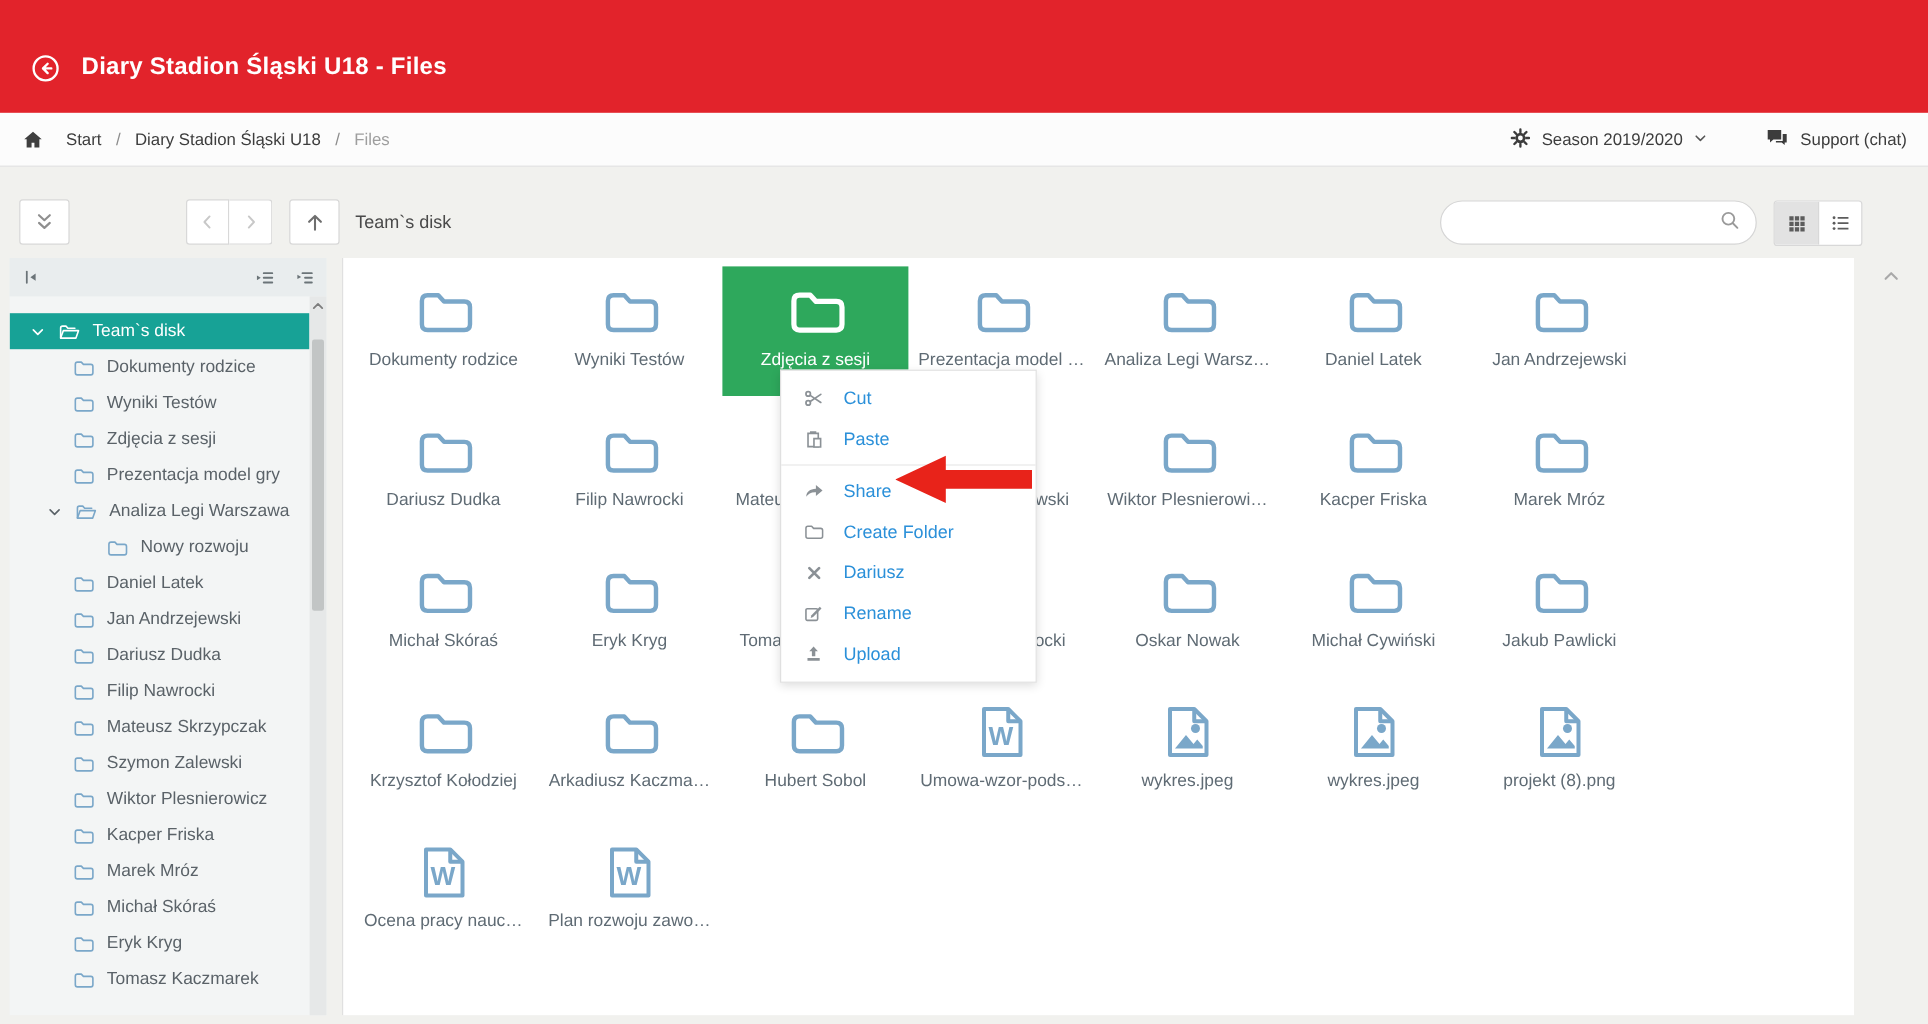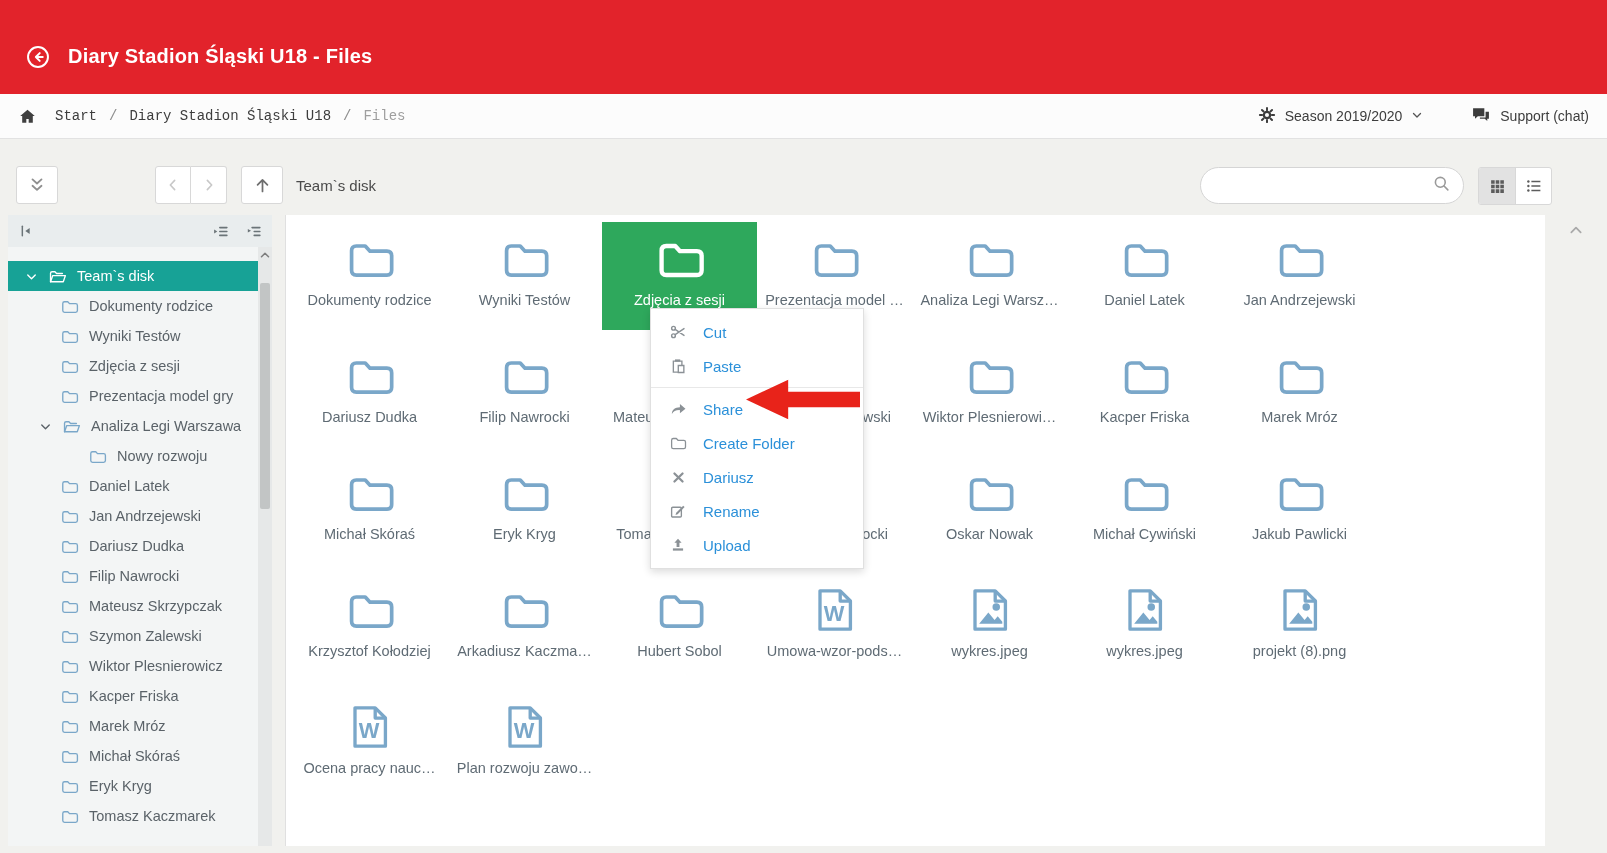--- a/index.html
+++ b/index.html
@@ -98,21 +98,21 @@
     </span>
     <span class="title">Diary Stadion Śląski U18 - Files</span>
   </div>
 
   <div class="crumbbar">
     <span class="homeicon">
       <svg width="19" height="19" viewBox="0 0 24 24">
           <path d="M12 3.6 2.8 11.4h2.5V20h5.2v-5h3v5h5.2v-8.6h2.5z" fill="#3f3f3f"></path>
         </svg>
     </span>
-    <nav id="breadcrumb" style="display:flex;align-items:center;font-family:Liberation Mono, monospace;">
+    <nav id="breadcrumb" style="display:flex;align-items:center;">
         <span class="crumb">Start</span>
         <span class="crumb-sep">/</span>
         <span class="crumb">Diary Stadion Śląski U18</span>
         <span class="crumb-sep">/</span>
         <span class="crumb muted">Files</span>
       </nav>
     <div class="crumb-right">
       <span class="chunk">
         <span>
           <svg width="18" height="18" viewBox="0 0 24 24" stroke="#3c3c3c" fill="none" stroke-width="2.6" stroke-linecap="round">

